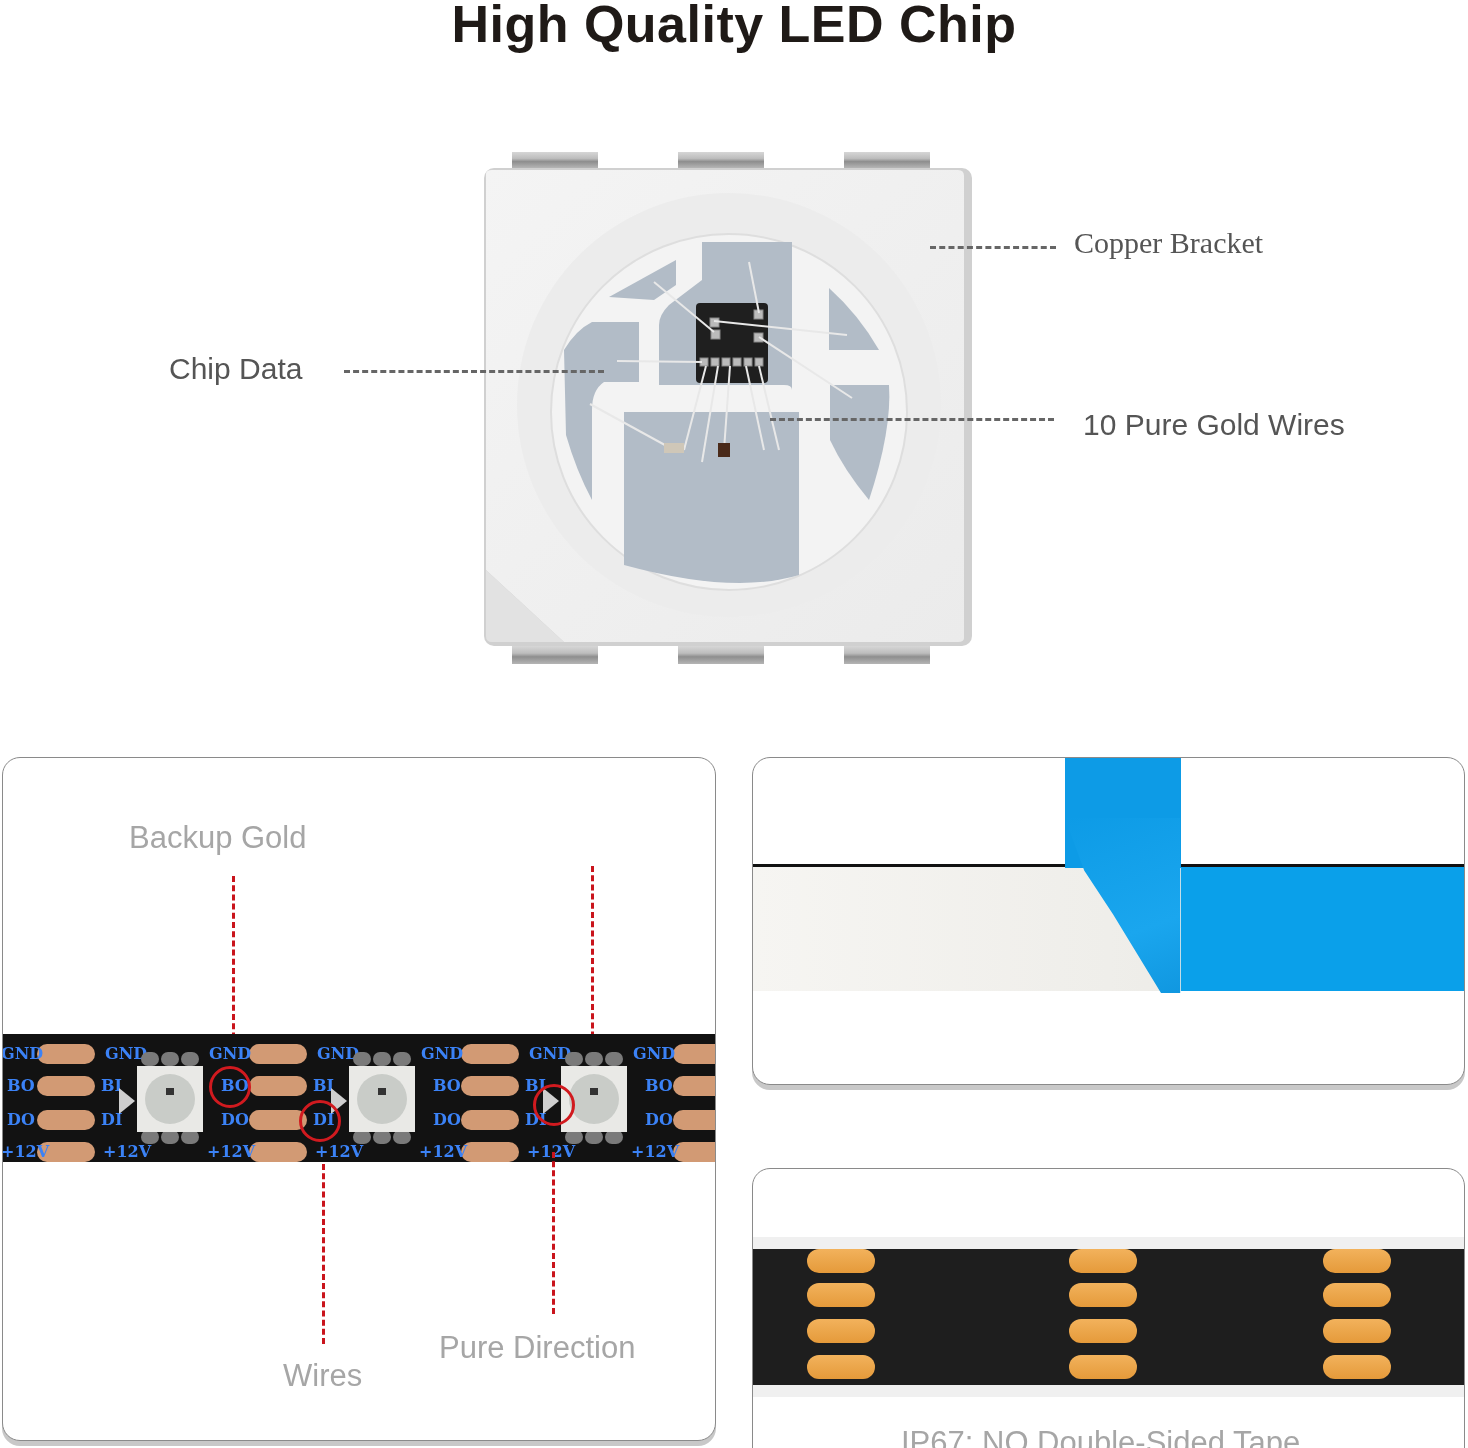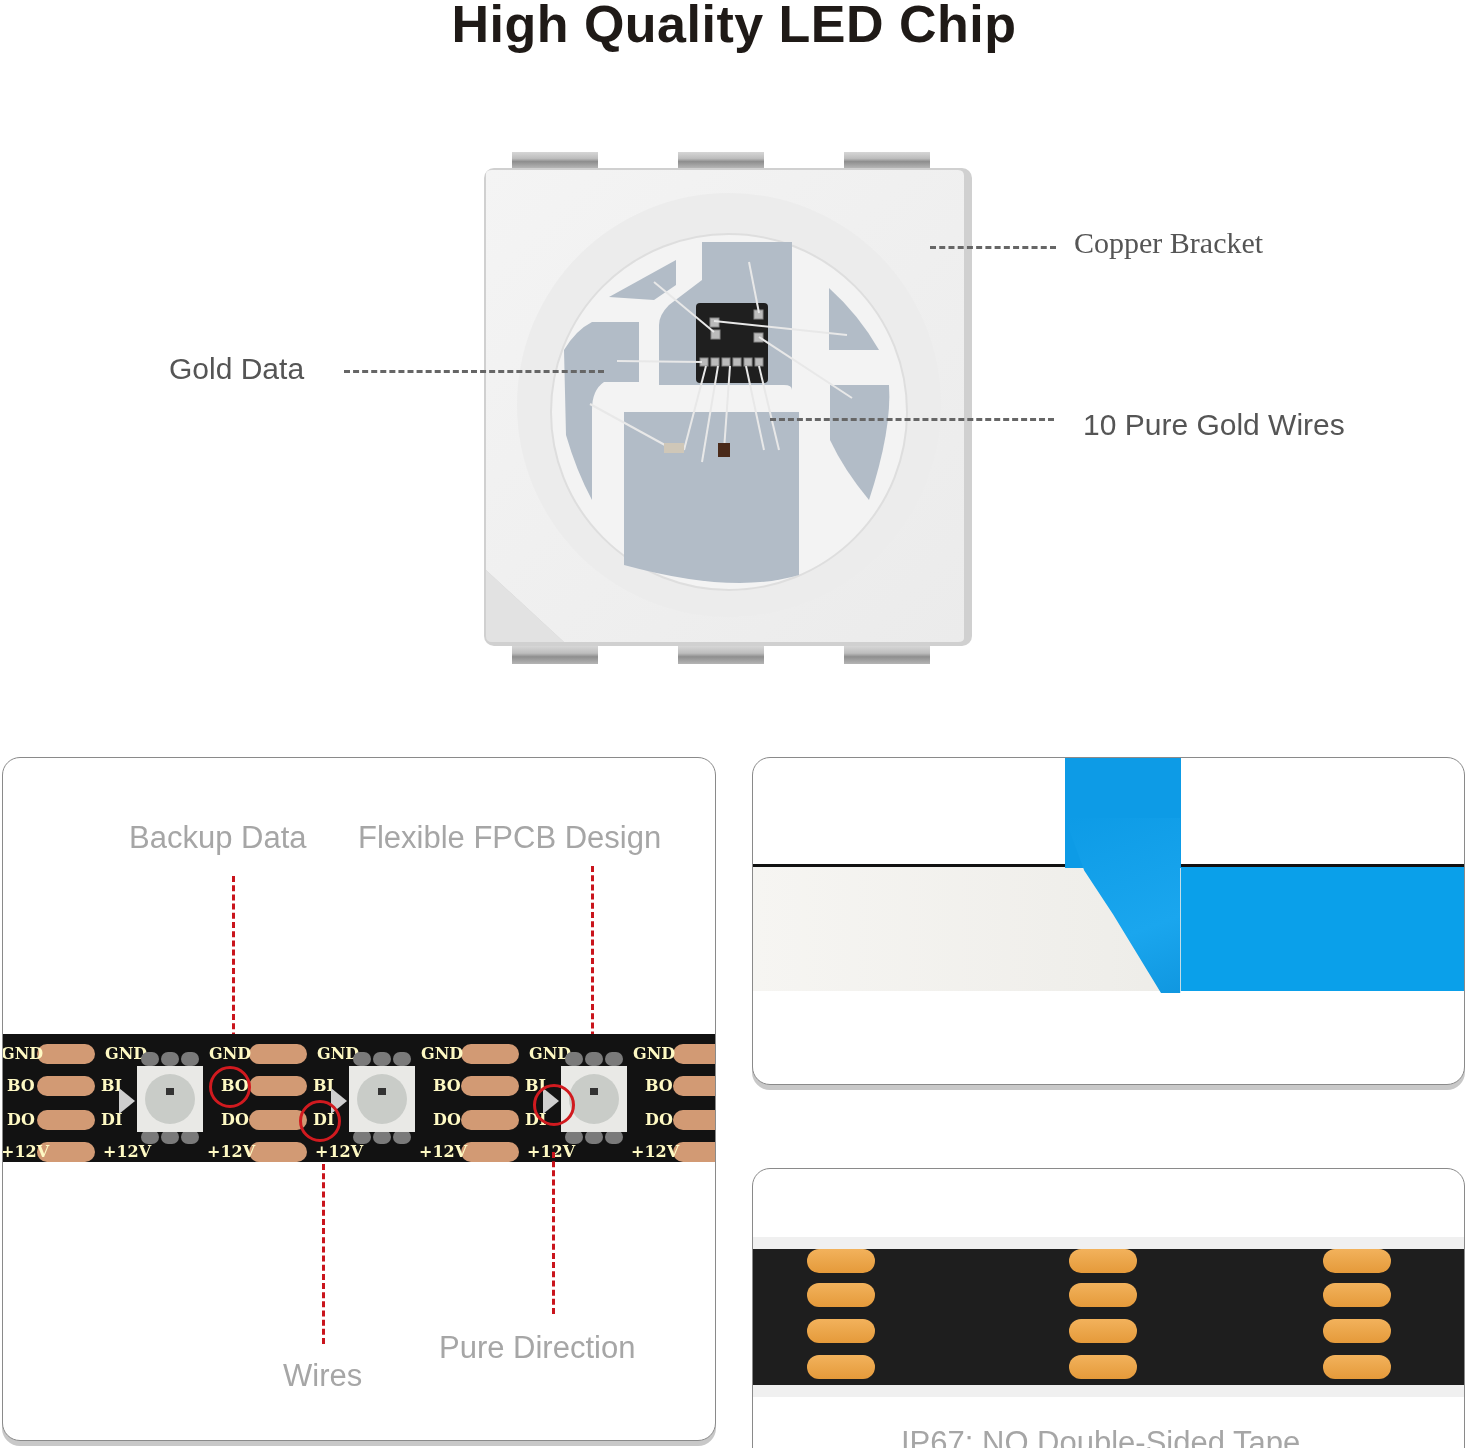--- a/index.html
+++ b/index.html
@@ -6,21 +6,21 @@
   body{width:1468px;height:1448px;position:relative;overflow:hidden;font-family:"Liberation Sans","DejaVu Sans",sans-serif;}
   .title{position:absolute;left:0;width:1468px;top:-6px;text-align:center;font-size:52px;font-weight:700;color:#1f1a17;letter-spacing:0.5px;}
   .chip-wrap{position:absolute;left:484px;top:150px;width:490px;height:520px;}
   .label-gray{position:absolute;color:#555;font-size:30px;white-space:nowrap;}
   .dash-h{position:absolute;height:0;border-top:3px dashed #666;}
   .panel{position:absolute;background:#fff;border:1.5px solid #8a8a8a;border-radius:18px;box-shadow:0 5px 0 #c8c8c8;overflow:hidden;}
   .panel-label{position:absolute;color:#a6a6a6;font-size:31px;white-space:nowrap;}
   .red-dash{position:absolute;width:0;border-left:3px dashed #c9141c;}
   .strip{position:absolute;left:0;top:276px;width:716px;height:128px;background:#121212;}
   .pad{position:absolute;width:58px;height:20px;border-radius:10px;background:#d29a74;}
-  .ptxt{position:absolute;color:#fef9c3;font-family:"DejaVu Serif",serif;font-weight:700;font-size:16px;}
+  .ptxt{position:absolute;color:#3b82f6;font-family:"DejaVu Serif",serif;font-weight:700;font-size:16px;}
   .led{position:absolute;width:66px;height:66px;background:#e9e9e6;}
   .led .lens{position:absolute;left:8px;top:8px;width:50px;height:50px;border-radius:50%;background:#c9ccc8;}
   .led .die{position:absolute;left:29px;top:22px;width:8px;height:7px;background:#333;}
   .nub{position:absolute;width:18px;height:14px;border-radius:8px;background:#7a7a7a;}
   .tri{position:absolute;width:0;height:0;border-top:13px solid transparent;border-bottom:13px solid transparent;border-left:16px solid #cfcfcf;}
   .ring{position:absolute;width:36px;height:36px;border:3px solid #d11a1f;border-radius:50%;}
   .gpad{position:absolute;width:68px;height:24px;border-radius:12px;background:linear-gradient(#f2b25c,#e59a3a);}
 </style>
 </head>
 <body>
@@ -88,28 +88,27 @@
     </g>
     <rect x="234" y="293" width="12" height="14" fill="#4a2a1a"></rect>
     <rect x="180" y="293" width="20" height="10" fill="#cfc7b8"></rect>
   </svg>
 </div>
 
 <div class="dash-h" style="left:930px;top:246px;width:126px;"></div>
 <div class="label-gray" style="left:1074px;top:226px;font-family:Liberation Serif, serif;">Copper Bracket</div>
 
 <div class="dash-h" style="left:344px;top:370px;width:260px;"></div>
-<div class="label-gray" style="left:169px;top:352px;">Gold Data</div>
+<div class="label-gray" style="left:169px;top:352px;">Chip Data</div>
 
 <div class="dash-h" style="left:770px;top:418px;width:284px;"></div>
 <div class="label-gray" style="left:1075px;top:408px;margin-left:8px;">10 Pure Gold Wires</div>
 
 <div class="panel" style="left:2px;top:757px;width:712px;height:682px;">
-  <div class="panel-label" style="left:126px;top:62px;">Backup Data</div>
-  <div class="panel-label" style="left:355px;top:62px;">Flexible FPCB Design</div>
+  <div class="panel-label" style="left:126px;top:62px;">Backup Gold</div>
 
   <div class="red-dash" style="left:229px;top:118px;height:190px;"></div>
   <div class="red-dash" style="left:588px;top:108px;height:190px;"></div>
 
   <div class="strip">
 
     <div class="pad" style="left:34px;top:10px;"></div>
       <div class="pad" style="left:34px;top:42px;"></div>
       <div class="pad" style="left:34px;top:76px;"></div>
       <div class="pad" style="left:34px;top:108px;"></div>

